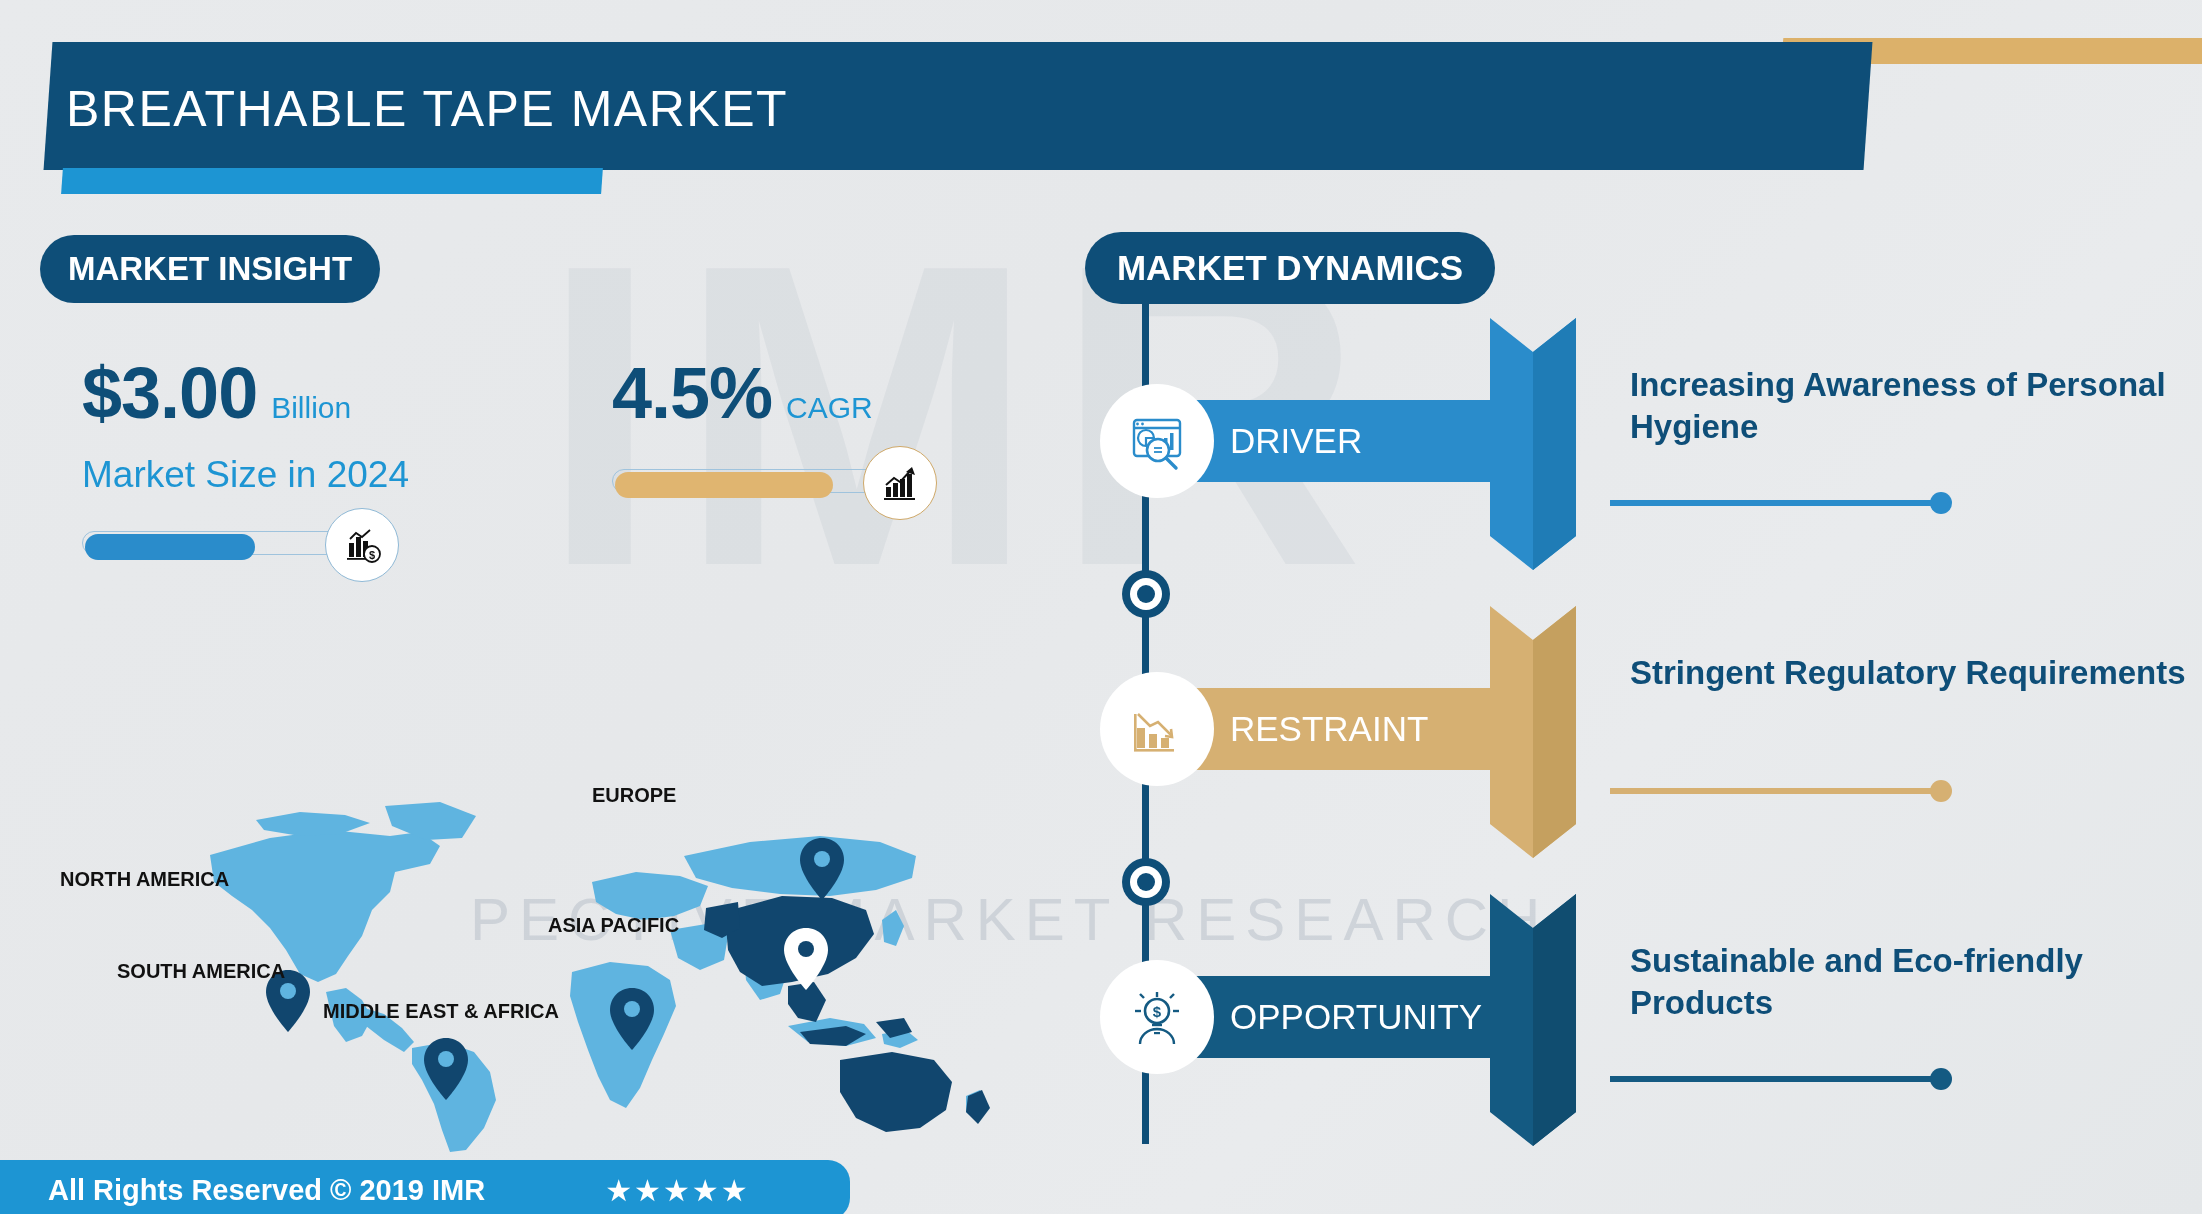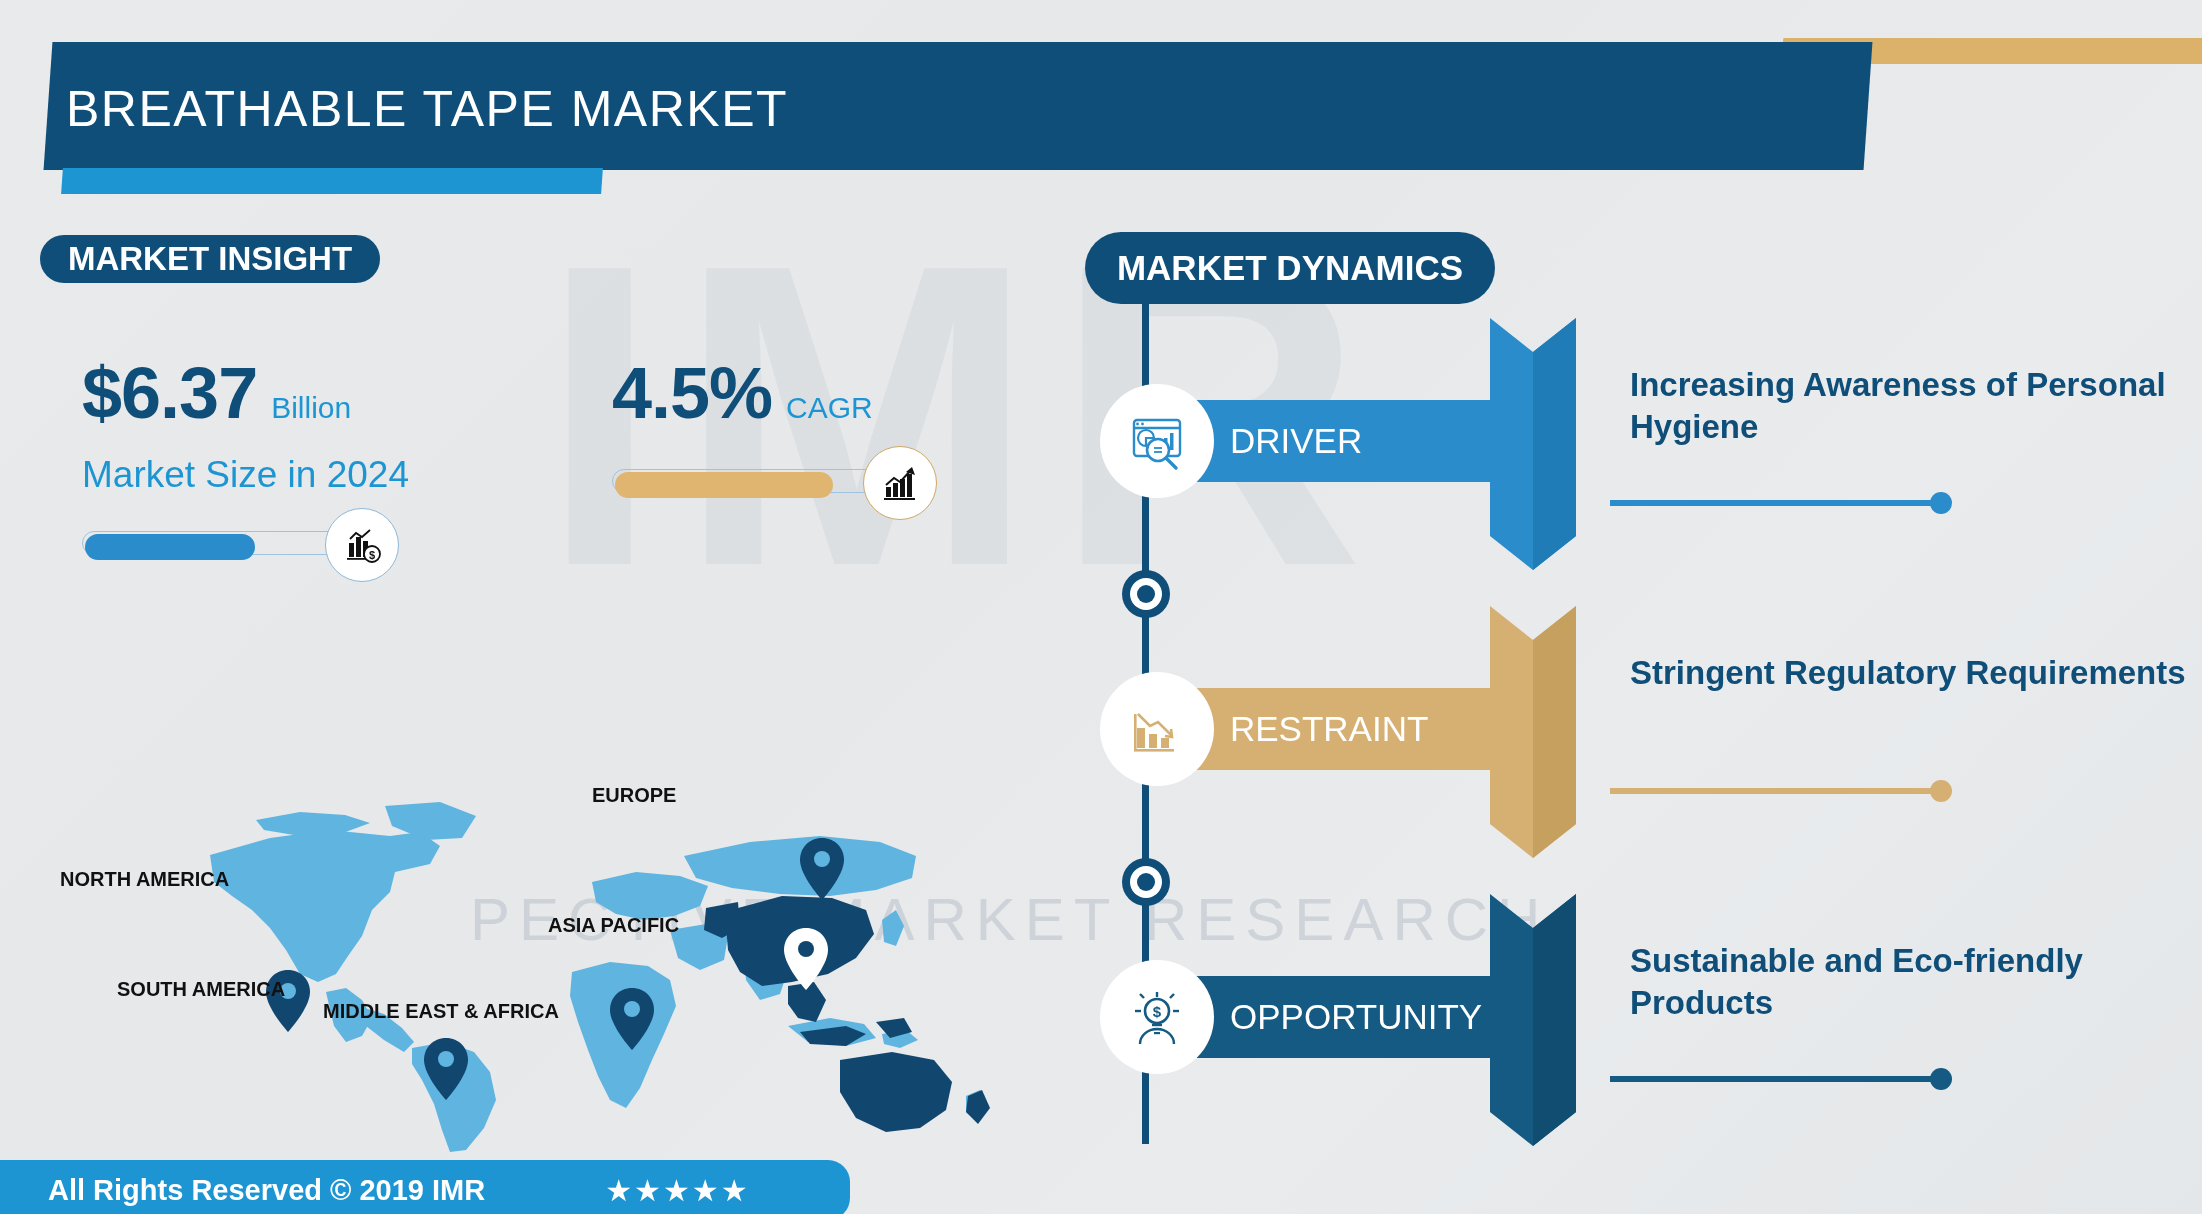--- a/index.html
+++ b/index.html
@@ -48,21 +48,21 @@
     position:absolute; left:66px; top:80px;
     font-size:50px; font-weight:normal; color:#ffffff; letter-spacing:1.5px;
   }
 
   
   .pill {
     position:absolute; background:#0e4e78; color:#fff;
     border-radius:60px; display:flex; align-items:center; justify-content:center;
     font-weight:600;
   }
-  #pill-insight { left:40px; top:235px; width:340px; height:48px; font-size:33px; }
+  #pill-insight { left:40px; top:235px; width:340px; height:68px; font-size:33px; }
   #pill-geo {
     left:48px; top:618px; width:478px; height:108px; font-size:35px;
     flex-direction:column; line-height:1.18; text-align:center;
   }
   #pill-dynamics { left:1085px; top:232px; width:410px; height:72px; font-size:35px; }
 
   
   .stat { position:absolute; }
   #stat-1 { left:82px; top:352px; }
   #stat-2 { left:612px; top:352px; }
@@ -165,21 +165,21 @@
   <div class="hdr-band"></div>
   <div class="hdr-accent"></div>
   <div class="hdr-title">BREATHABLE TAPE MARKET</div>
 
   <div class="pill" id="pill-insight">
     <span>MARKET INSIGHT</span>
   </div>
 
   <div class="stat" id="stat-1">
     <div class="stat-row">
-      <span class="stat-value">$6.37</span>
+      <span class="stat-value">$3.00</span>
       <span class="stat-unit">Billion</span>
     </div>
     <div class="stat-label">Market Size in 2024</div>
     <div class="bar-wrap">
       <div class="bar-track"></div>
       <div class="bar-fill" id="bar-fill-1"></div>
       <div class="bar-icon" id="bar-icon-1">
         <svg width="44" height="44" viewBox="0 0 44 44">
           <rect x="9" y="20" width="5" height="14" fill="#111"></rect>
           <rect x="16" y="14" width="5" height="20" fill="#111"></rect>
@@ -287,21 +287,21 @@
         </g>
         <g transform="translate(630,180)">
           <path d="M0,0 C-13,0 -22,10 -22,22 C-22,38 0,62 0,62 C0,62 22,38 22,22 C22,10 13,0 0,0 Z" fill="#ffffff" transform="translate(36,-12)"></path>
           <circle cx="36" cy="9" r="8" fill="#11466e"></circle>
         </g>
       </g>
     </svg>
     <div class="map-label" style="left:-80px; top:108px;">NORTH AMERICA</div>
     <div class="map-label" style="left:408px; top:24px;margin-left:44px;">EUROPE</div>
     <div class="map-label" style="left:408px; top:154px;">ASIA PACIFIC</div>
-    <div class="map-label" style="left:-23px; top:218px;">SOUTH AMERICA</div>
+    <div class="map-label" style="left:-23px; top:200px;">SOUTH AMERICA</div>
     <div class="map-label" style="left:183px; top:240px;">MIDDLE EAST &amp; AFRICA</div>
   </div>
 
   <div class="pill" id="pill-dynamics">
     <span>MARKET DYNAMICS</span>
   </div>
 
   <div class="spine"></div>
   <div class="node" id="node-1"></div>
   <div class="node" id="node-2"></div>

